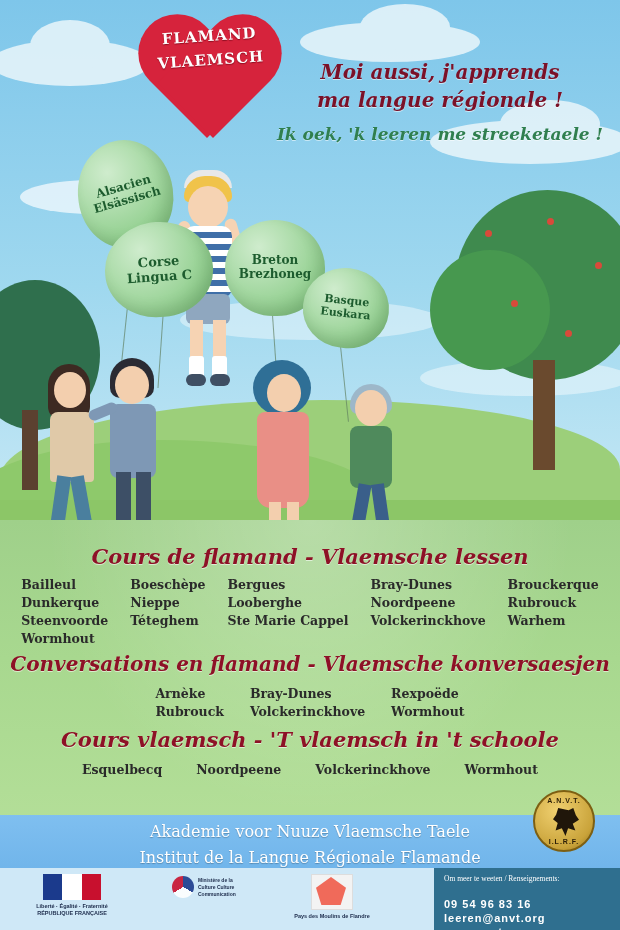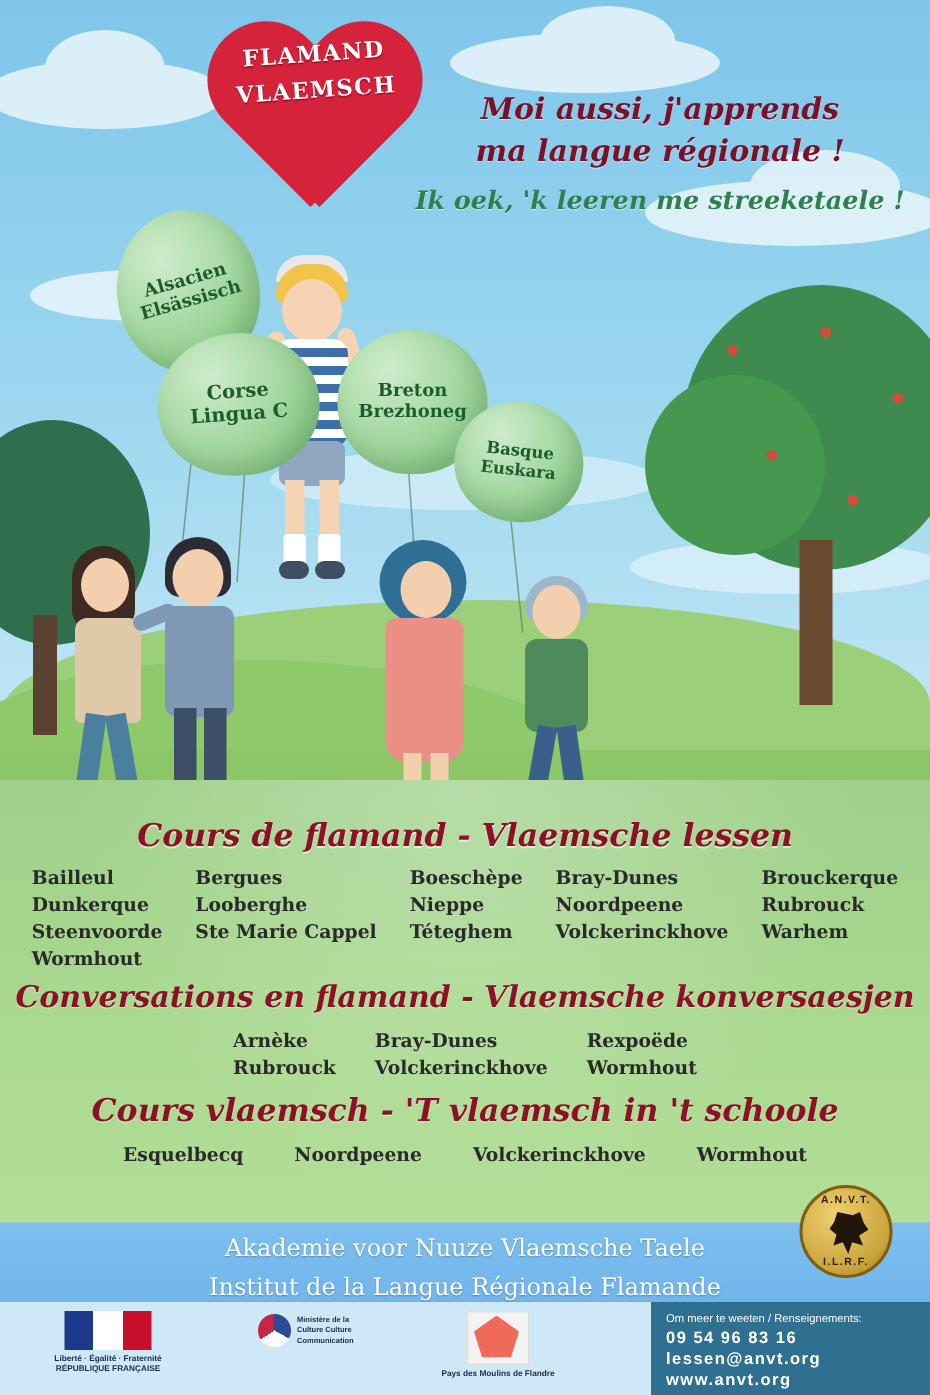--- a/index.html
+++ b/index.html
@@ -169,21 +169,21 @@
   .logo .cap{font-size:5.5px;color:#1b2a4a;margin-top:3px;line-height:1.25;font-weight:bold;}
   .rf{width:72px;height:30px;margin:0 auto;position:relative;}
   .rf .mar{position:absolute;left:6px;top:2px;width:22px;height:22px;border-radius:50%;
       background:conic-gradient(#1b3a8c 0 33%,#fff 0 66%,#c8102e 0 100%);opacity:.9;}
   .rf .tx{position:absolute;left:32px;top:3px;font-size:5px;color:#1b2a4a;text-align:left;line-height:1.4;font-weight:bold;}
   .gift{width:40px;height:34px;margin:0 auto;position:relative;background:#f3f3f3;border:1px solid #ddd;}
   .gift .g{position:absolute;left:4px;top:2px;width:30px;height:28px;background:#f06a5a;
      clip-path:polygon(50% 0%,100% 38%,82% 100%,18% 100%,0 38%);}
   .contact{position:absolute;right:0;top:0;width:186px;height:62px;background:#2f6f8f;color:#fff;
      padding:6px 10px;box-sizing:border-box;}
-  .contact .h{font-size:7.5px;margin-bottom:2px;}
+  .contact .h{font-size:7.5px;margin-bottom:14px;font-family:Liberation Serif, serif;}
   .contact .v{font-size:11px;font-weight:bold;letter-spacing:1px;line-height:14px;}
 
   
   .seal{position:absolute;left:533px;top:790px;width:62px;height:62px;border-radius:50%;
      background:radial-gradient(circle at 38% 32%,#f0d070,#c9a33a 70%,#8d6c17 100%);
      border:2px solid #7d5f12;box-sizing:border-box;color:#2a1d06;}
   .seal .top{position:absolute;left:0;top:5px;width:100%;text-align:center;font-size:7px;font-weight:bold;letter-spacing:1px;}
   .seal .bot{position:absolute;left:0;bottom:5px;width:100%;text-align:center;font-size:7px;font-weight:bold;letter-spacing:1px;}
   .seal .lion{position:absolute;left:18px;top:16px;width:26px;height:28px;background:#20160a;
      clip-path:polygon(20% 0,60% 8%,78% 0,88% 26%,100% 42%,76% 56%,86% 80%,58% 72%,48% 100%,34% 72%,10% 80%,18% 54%,0 40%,12% 24%);}
@@ -314,28 +314,28 @@
 
     <div class="sec-title t1">Cours de flamand - Vlaemsche lessen</div>
     <div class="cols">
       <div class="col">
         <div>Bailleul</div>
         <div>Dunkerque</div>
         <div>Steenvoorde</div>
         <div>Wormhout</div>
       </div>
       <div class="col">
+        <div>Boeschèpe</div>
+        <div>Nieppe</div>
+        <div>Téteghem</div>
+      </div>
+      <div class="col">
         <div>Bergues</div>
         <div>Looberghe</div>
         <div>Ste Marie Cappel</div>
-      </div>
-      <div class="col">
-        <div>Boeschèpe</div>
-        <div>Nieppe</div>
-        <div>Téteghem</div>
       </div>
       <div class="col">
         <div>Bray-Dunes</div>
         <div>Noordpeene</div>
         <div>Volckerinckhove</div>
       </div>
       <div class="col">
         <div>Brouckerque</div>
         <div>Rubrouck</div>
         <div>Warhem</div>
@@ -402,18 +402,18 @@
         <div class="gift">
             <div class="g"></div>
           </div>
         <div class="cap">Pays des Moulins de Flandre</div>
       </div>
     </div>
 
     <div class="contact">
       <div class="h">Om meer te weeten / Renseignements:</div>
       <div class="v">09 54 96 83 16</div>
-      <div class="v">lessen@anvt.org</div>
+      <div class="v">leeren@anvt.org</div>
       <div class="v">www.anvt.org</div>
     </div>
   </div>
 
 </div>
 
 </body></html>

